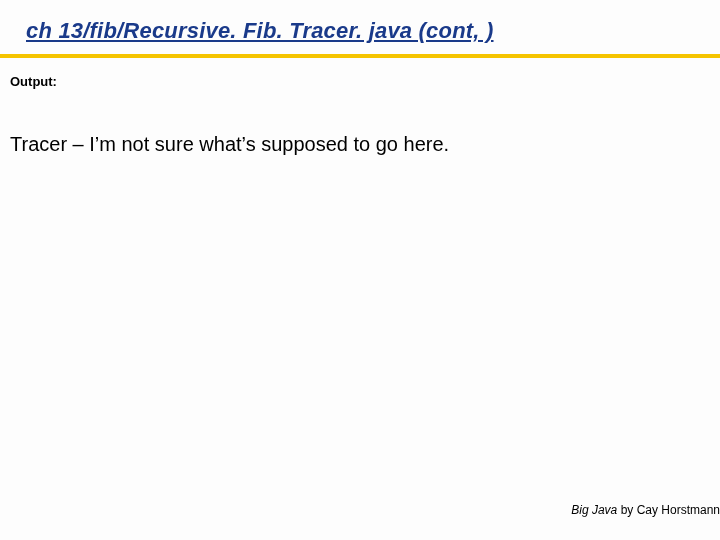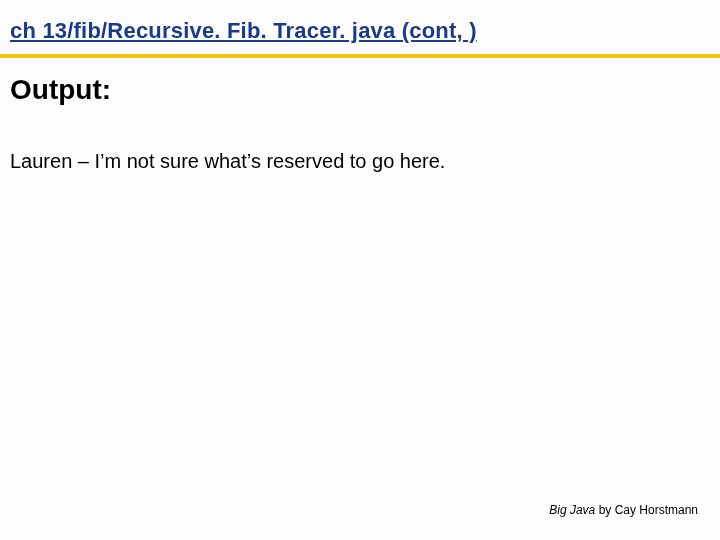--- a/index.html
+++ b/index.html
@@ -9,52 +9,53 @@
     font-family: Arial, Helvetica, sans-serif;
     position: relative;
   }
   .slide {
     width: 720px;
     height: 540px;
     position: relative;
     padding: 0;
   }
   .title-bar {
-    padding: 18px 10px 6px 10px;
+    padding: 18px 10px 6px 26px;
+    font-style: italic;
   }
   .title-text {
     color: #1a3a8a;
     font-size: 22px;
     font-weight: bold;
     text-decoration: underline;
     letter-spacing: 0.2px;
   }
   .gold-rule {
     height: 4px;
     background: #f5c400;
     margin-top: 4px;
     width: 100%;
   }
   .body-area {
     padding: 16px 10px 0 10px;
   }
   .output-label {
-    font-size: 28px;
+    font-size: 13px;
     font-weight: bold;
     color: #000;
     margin-bottom: 44px;
   }
   .body-line {
     font-size: 20px;
     color: #000;
     font-weight: 400;
   }
   .footer {
     position: absolute;
-    right: 22px;
+    right: 0;
     bottom: 22px;
     text-align: right;
     font-size: 12px;
     color: #000;
     line-height: 1.35;
   }
   .footer .book {
     font-style: italic;
   }
 </style>
@@ -63,21 +64,21 @@
 
 <div class="slide">
 
   <div class="title-bar">
     <span class="title-text">ch 13/fib/Recursive. Fib. Tracer. java  (cont, )</span>
   </div>
   <div class="gold-rule"></div>
 
   <div class="body-area">
     <div class="output-label">Output:</div>
-    <div class="body-line">Lauren – I’m not sure what’s reserved to go here.</div>
+    <div class="body-line">Tracer – I’m not sure what’s supposed to go here.</div>
   </div>
 
   <div class="footer">
     <div>
       <span class="book">Big Java</span><span> by Cay Horstmann</span>
     </div>
   </div>
 
 </div>
 

